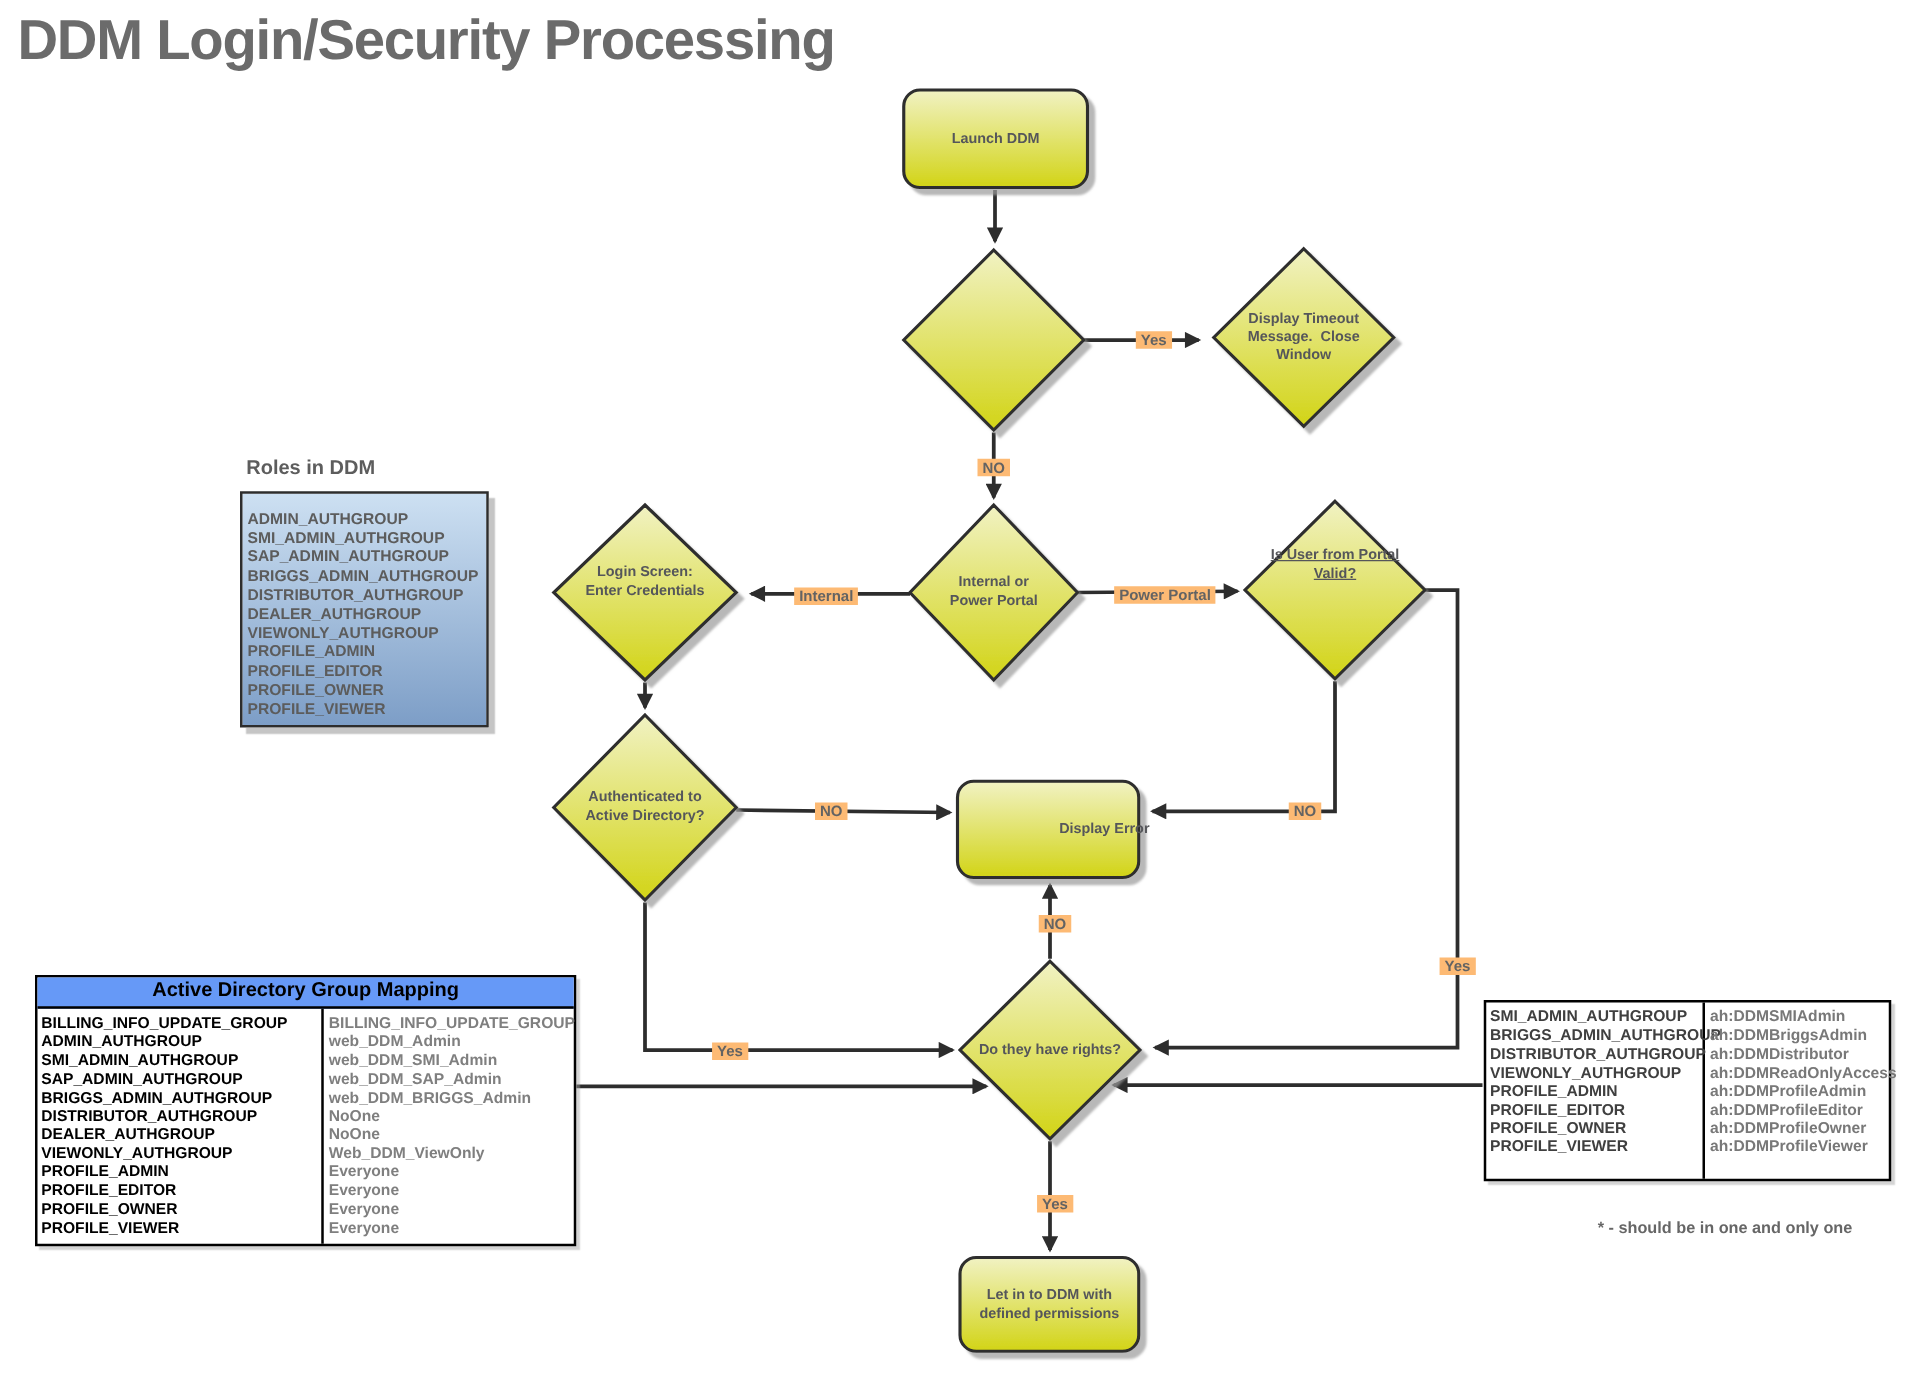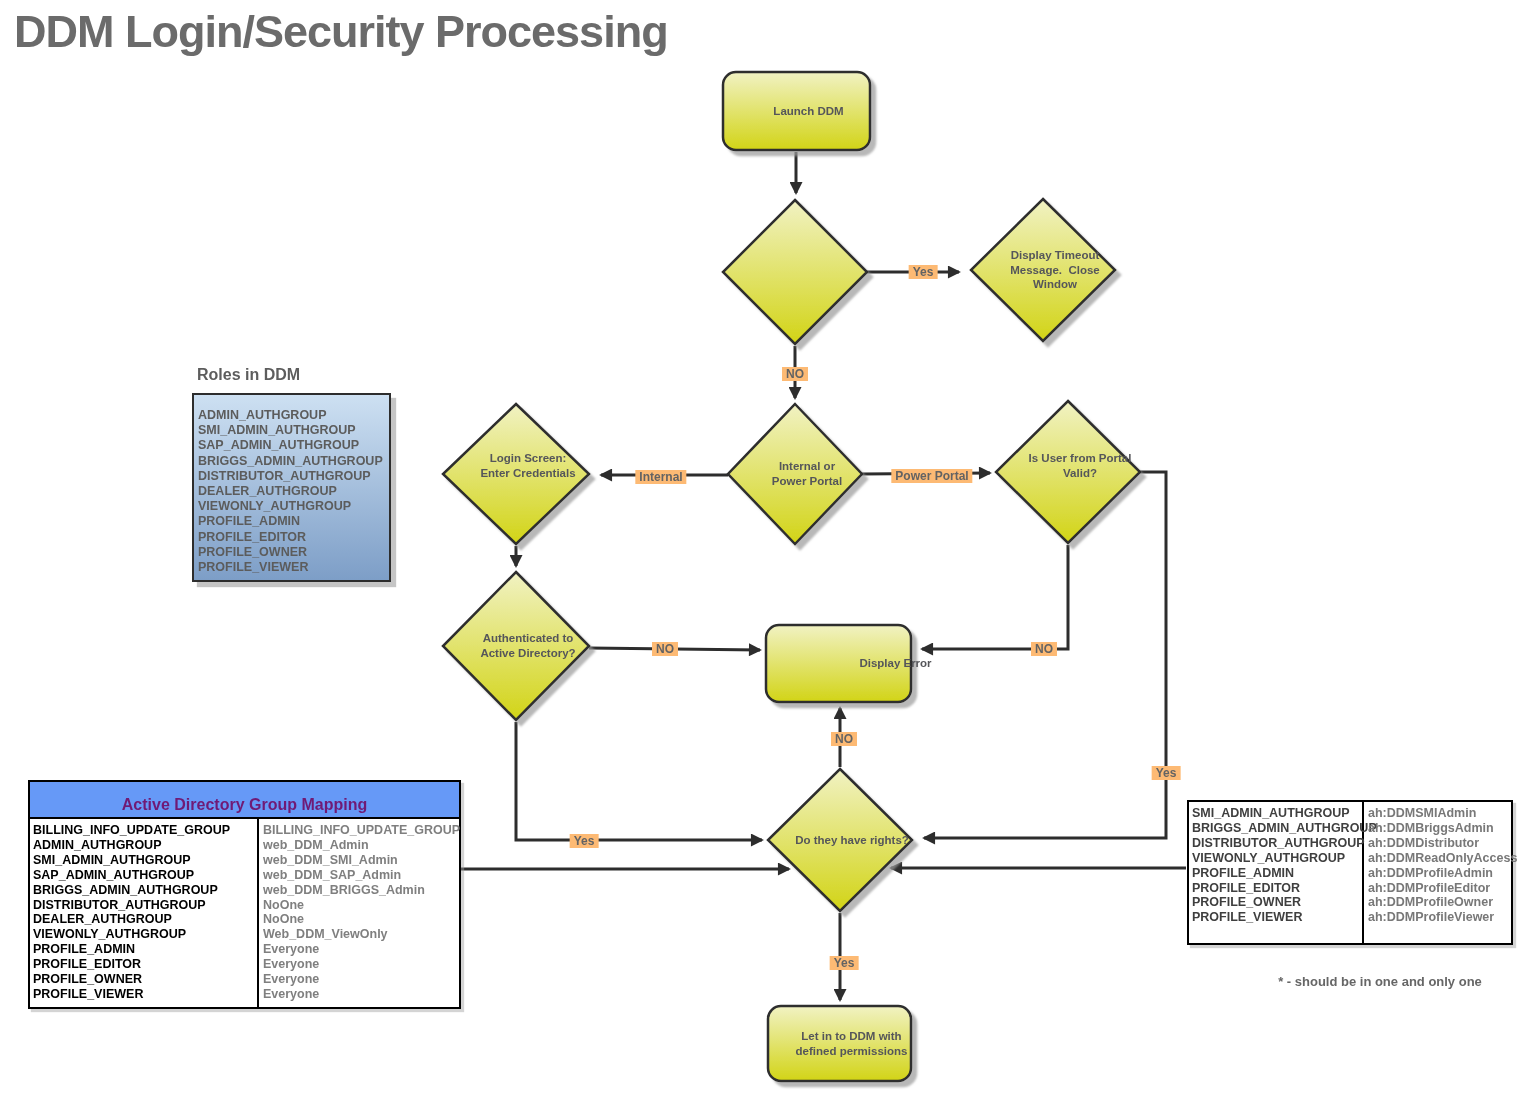--- a/index.html
+++ b/index.html
@@ -8,21 +8,21 @@
     font-family:"Liberation Sans", sans-serif; background:#fff;
   }
   .main-title {
     position:absolute; left:14px; top:6px;
     font-size:45px; font-weight:bold; color:#6b6b6b; letter-spacing:-1px;
   }
   svg.flow { position:absolute; left:0; top:0; }
   .node-label {
     position:absolute; display:flex; align-items:center; justify-content:center;
     text-align:center; font-weight:bold; font-size:11.5px; line-height:1.3;
-    color:#55565a; white-space:pre-wrap; pointer-events:none;padding-left:12px;
+    color:#55565a; white-space:pre-wrap; pointer-events:none;
   }
   .edge-label {
     position:absolute; transform:translate(-50%,-50%);
     background:#fdba74; padding:0 4px; font-weight:bold; font-size:12px; color:#636363;
   }
   .roles-title {
     position:absolute; left:197px; top:366px;
     font-size:16px; font-weight:bold; color:#5d5d5d;
   }
   .roles-box {
@@ -31,22 +31,22 @@
     background:linear-gradient(var(--blue-panel-top), var(--blue-panel-bottom));
     box-shadow:5px 5px 1px rgba(150,150,150,.55);
     padding:13px 0 0 4px;
   }
   .role-line { font-weight:bold; font-size:12.5px; line-height:15.2px; color:#5c5c5c; white-space:nowrap; }
   .map-table {
     position:absolute; box-sizing:border-box; border:2px solid #000; background:#fff;
     box-shadow:3px 3px 1px rgba(160,160,160,.45);
   }
   .map-header {
-    background:var(--table-header-blue); color:#701a75; text-align:center;
-    font-weight:bold; font-size:16px; padding:14px 0 3px; border-bottom:2px solid #000;
+    background:var(--table-header-blue); color:#000000; text-align:center;
+    font-weight:bold; font-size:16px; padding:2px 0 3px; border-bottom:2px solid #000;
   }
   .map-body { display:grid; }
   .colL { border-right:2px solid #000; padding:4px 0 5px 3px; }
   .colR { padding:4px 0 5px 4px; }
   .map-line { font-weight:bold; font-size:12.5px; line-height:14.9px; white-space:nowrap; }
   .ad-table .colL .map-line { color:#000; }
   .ad-table .colR .map-line { color:#7f7f7f; }
   .portal-table .colL .map-line { color:#3f3f3f; }
   .portal-table .colR .map-line { color:#787878; }
   .portal-table .colL, .portal-table .colR { padding-bottom:18px; }
@@ -108,21 +108,21 @@
   <div class="main-title">DDM Login/Security Processing</div>
 
   <div class="node-label" style="left:723px;top:72px;width:147px;height:78px;">Launch DDM</div>
   <div class="node-label" style="left:972px;top:198px;width:142px;height:144px;">Display Timeout
 Message.  Close
 Window</div>
   <div class="node-label" style="left:729px;top:404px;width:132px;height:140px;">Internal or
 Power Portal</div>
   <div class="node-label" style="left:444px;top:396px;width:144px;height:140px;">Login Screen:
 Enter Credentials</div>
-  <div class="node-label" style="left:997px;top:395px;width:142px;height:142px;">Is User from Portal
+  <div class="node-label" style="left:997px;top:381px;width:142px;height:142px;text-decoration:underline;">Is User from Portal
 Valid?</div>
   <div class="node-label" style="left:444px;top:572px;width:144px;height:148px;">Authenticated to
 Active Directory?</div>
   <div class="node-label" style="left:766px;top:625px;width:145px;height:77px;margin-left:45px;">Display Error</div>
   <div class="node-label" style="left:769px;top:769px;width:142px;height:142px;">Do they have rights?</div>
   <div class="node-label" style="left:768px;top:1006px;width:143px;height:75px;">Let in to DDM with
 defined permissions</div>
 
   <div class="edge-label" style="left:923px;top:272px;">Yes</div>
   <div class="edge-label" style="left:795px;top:374px;">NO</div>

